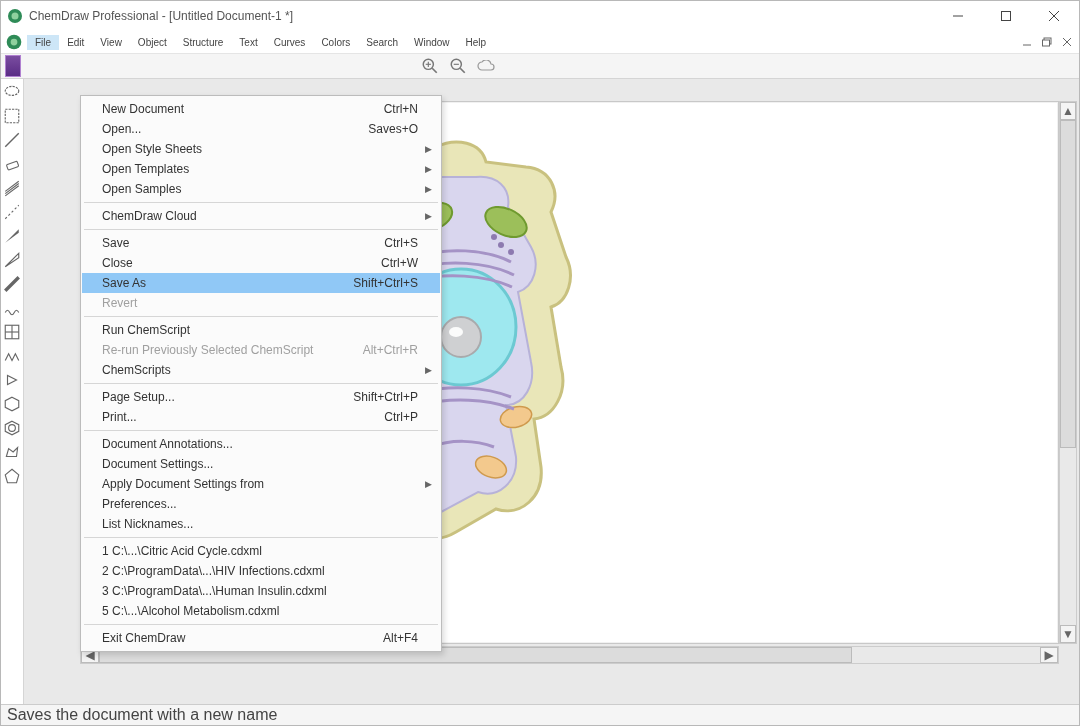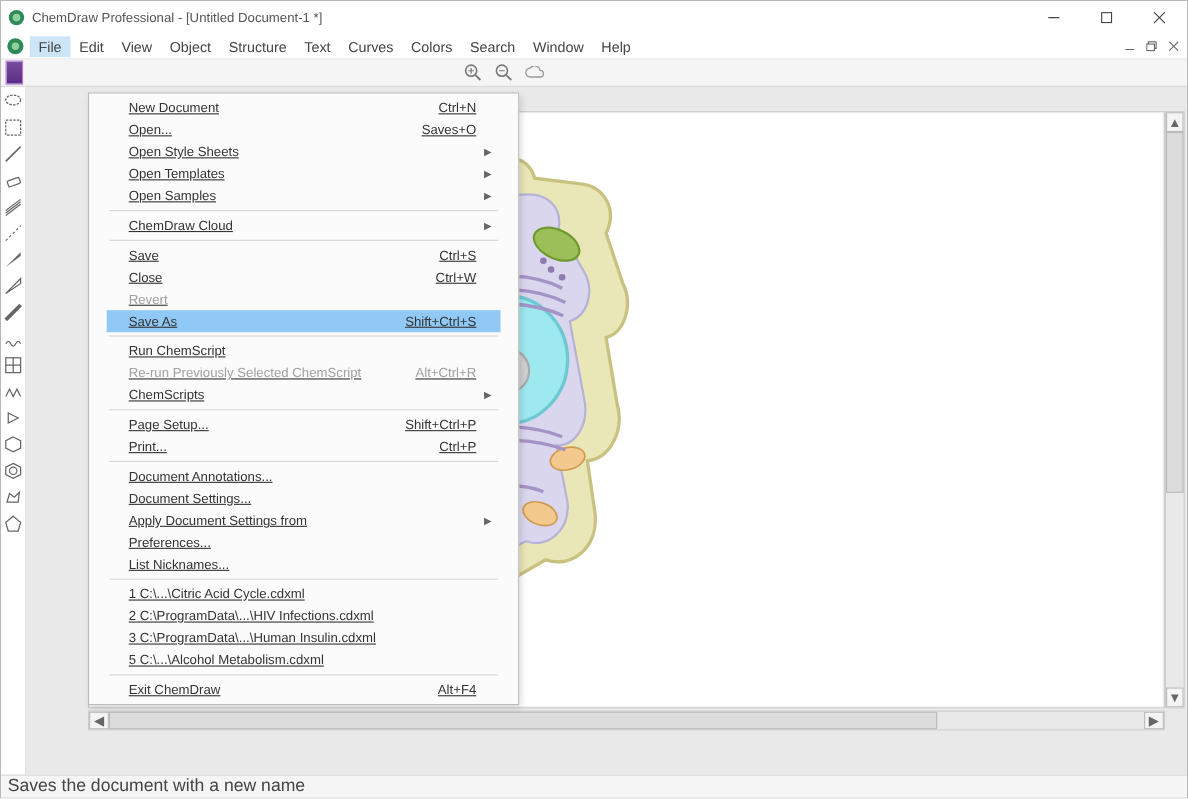--- a/index.html
+++ b/index.html
@@ -8,21 +8,21 @@
   .titlebar{display:flex;align-items:center;height:30px;padding:0 6px;background:#fff;}
   .titlebar .app-icon{width:16px;height:16px;margin-right:6px;display:flex;align-items:center;justify-content:center;}
   .titlebar .title{flex:0 0 auto;font-size:12px;color:#555;}
   .title-spacer{flex:1 1 auto;}
   .win-btns{display:flex;gap:18px;align-items:center;padding-right:4px;}
   .win-btn{width:30px;height:22px;display:flex;align-items:center;justify-content:center;color:#555;}
   .win-btn svg{width:12px;height:12px;}
   
   .menubar{display:flex;align-items:center;height:22px;padding:0 2px;background:#fff;position:relative;}
   .menubar .mdi-icon{width:18px;height:18px;margin:0 4px 0 2px;display:flex;align-items:center;justify-content:center;}
-  .menubar .menu-item{padding:2px 8px;color:#444;font-size:13px;}
+  .menubar .menu-item{padding:2px 8px;color:#444;font-size:10px;}
   .menubar .menu-item.active{background:#cde6f7;}
   .mdi-controls{position:absolute;right:4px;top:0;display:flex;gap:4px;align-items:center;height:100%;}
   .mdi-controls div{width:16px;height:14px;display:flex;align-items:center;justify-content:center;color:#666;}
   
   .toolbar{height:24px;display:flex;align-items:center;gap:10px;padding:0 4px;background:#f5f5f5;border-top:1px solid #e5e5e5;border-bottom:1px solid #d5d5d5;}
   .tool-icon{width:18px;height:18px;color:#777;display:flex;align-items:center;justify-content:center;}
   .toolbar .swatch{width:14px;height:20px;background:linear-gradient(to bottom,#7a4da0,#5a2c85);border:1px solid #b080d0;}
   
   .body{flex:1 1 auto;display:flex;position:relative;overflow:hidden;background:#f5f5f5;}
   .left-tools{width:22px;background:#fff;border-right:1px solid #d5d5d5;display:flex;flex-direction:column;align-items:center;padding-top:4px;gap:6px;}
@@ -35,21 +35,21 @@
   .hscroll .arrow{width:16px;height:14px;display:flex;align-items:center;justify-content:center;color:#666;border:1px solid #bbb;background:#f4f4f4;}
   .hscroll .track{flex:1;height:100%;position:relative;}
   .hscroll .thumb{position:absolute;left:0;top:0;height:100%;width:80%;background:#dcdcdc;border:1px solid #bbb;box-sizing:border-box;}
   .vscroll{position:absolute;right:2px;top:22px;bottom:60px;width:16px;background:#e9e9e9;border:1px solid #ccc;display:flex;flex-direction:column;}
   .vscroll .arrow{height:16px;display:flex;align-items:center;justify-content:center;color:#666;border:1px solid #bbb;background:#f4f4f4;}
   .vscroll .track{flex:1;position:relative;}
   .vscroll .thumb{position:absolute;left:0;top:0;width:100%;height:65%;background:#dcdcdc;border:1px solid #bbb;box-sizing:border-box;}
   
   .statusbar{height:20px;border-top:1px solid #ccc;background:#f5f5f5;display:flex;align-items:center;padding:0 6px;font-size:16px;color:#444;}
   
-  .dropdown{position:absolute;left:56px;top:5px;width:358px;background:#fbfbfb;border:1px solid #bcbcbc;box-shadow:2px 3px 6px rgba(0,0,0,0.15);padding:3px 16px;z-index:50;text-decoration:underline;}
+  .dropdown{position:absolute;left:56px;top:16px;width:358px;background:#fbfbfb;border:1px solid #bcbcbc;box-shadow:2px 3px 6px rgba(0,0,0,0.15);padding:3px 1px;z-index:50;}
   .dd-item{display:flex;align-items:center;height:20px;padding:0 22px 0 20px;color:#333;font-size:12px;position:relative;}
   .dd-item.disabled{color:#a0a0a0;}
   .dd-item.highlight{background:#90c8f6;}
   .dd-item .shortcut{margin-left:auto;color:#333;}
   .dd-item.disabled .shortcut{color:#a0a0a0;}
   .dd-item .sub-arrow{position:absolute;right:8px;color:#666;font-size:9px;}
   .dd-sep{height:1px;margin:3px 2px;background:#d6d6d6;}
 </style>
 </head>
 <body>
@@ -336,26 +336,26 @@
           </div>
         <div class="dd-sep"></div>
         <div class="dd-item">
             <span>Save</span>
             <span class="shortcut">Ctrl+S</span>
           </div>
         <div class="dd-item">
             <span>Close</span>
             <span class="shortcut">Ctrl+W</span>
           </div>
-        <div class="dd-item disabled">
-            <span>Revert</span>
-          </div>
         <div class="dd-item highlight">
             <span>Save As</span>
             <span class="shortcut">Shift+Ctrl+S</span>
+          </div>
+        <div class="dd-item disabled">
+            <span>Revert</span>
           </div>
         <div class="dd-sep"></div>
         <div class="dd-item">
             <span>Run ChemScript</span>
           </div>
         <div class="dd-item disabled">
             <span>Re-run Previously Selected ChemScript</span>
             <span class="shortcut">Alt+Ctrl+R</span>
           </div>
         <div class="dd-item">

